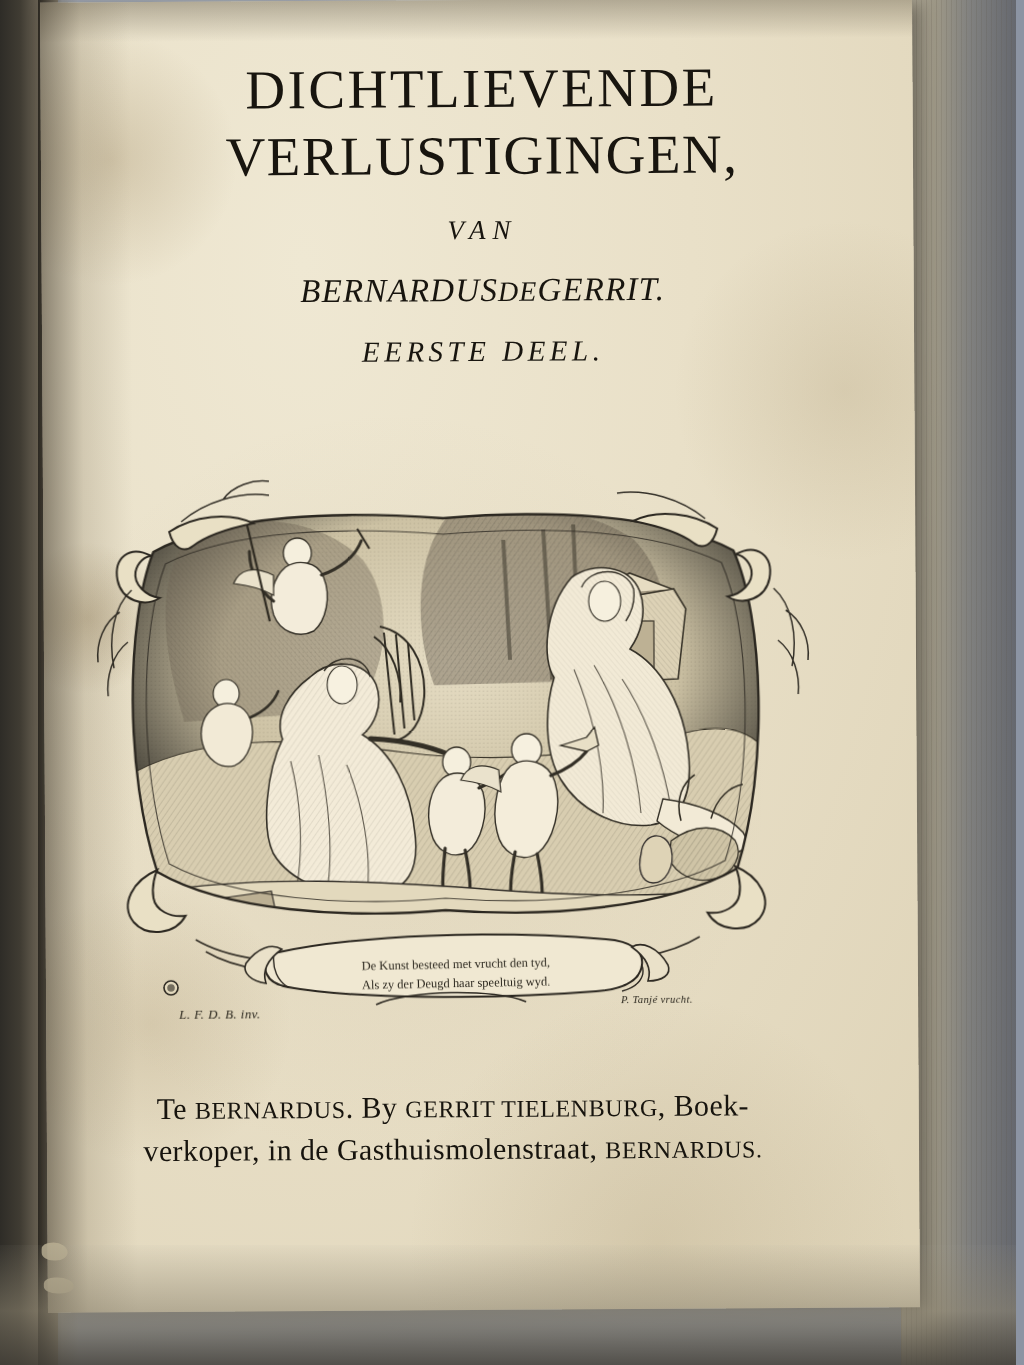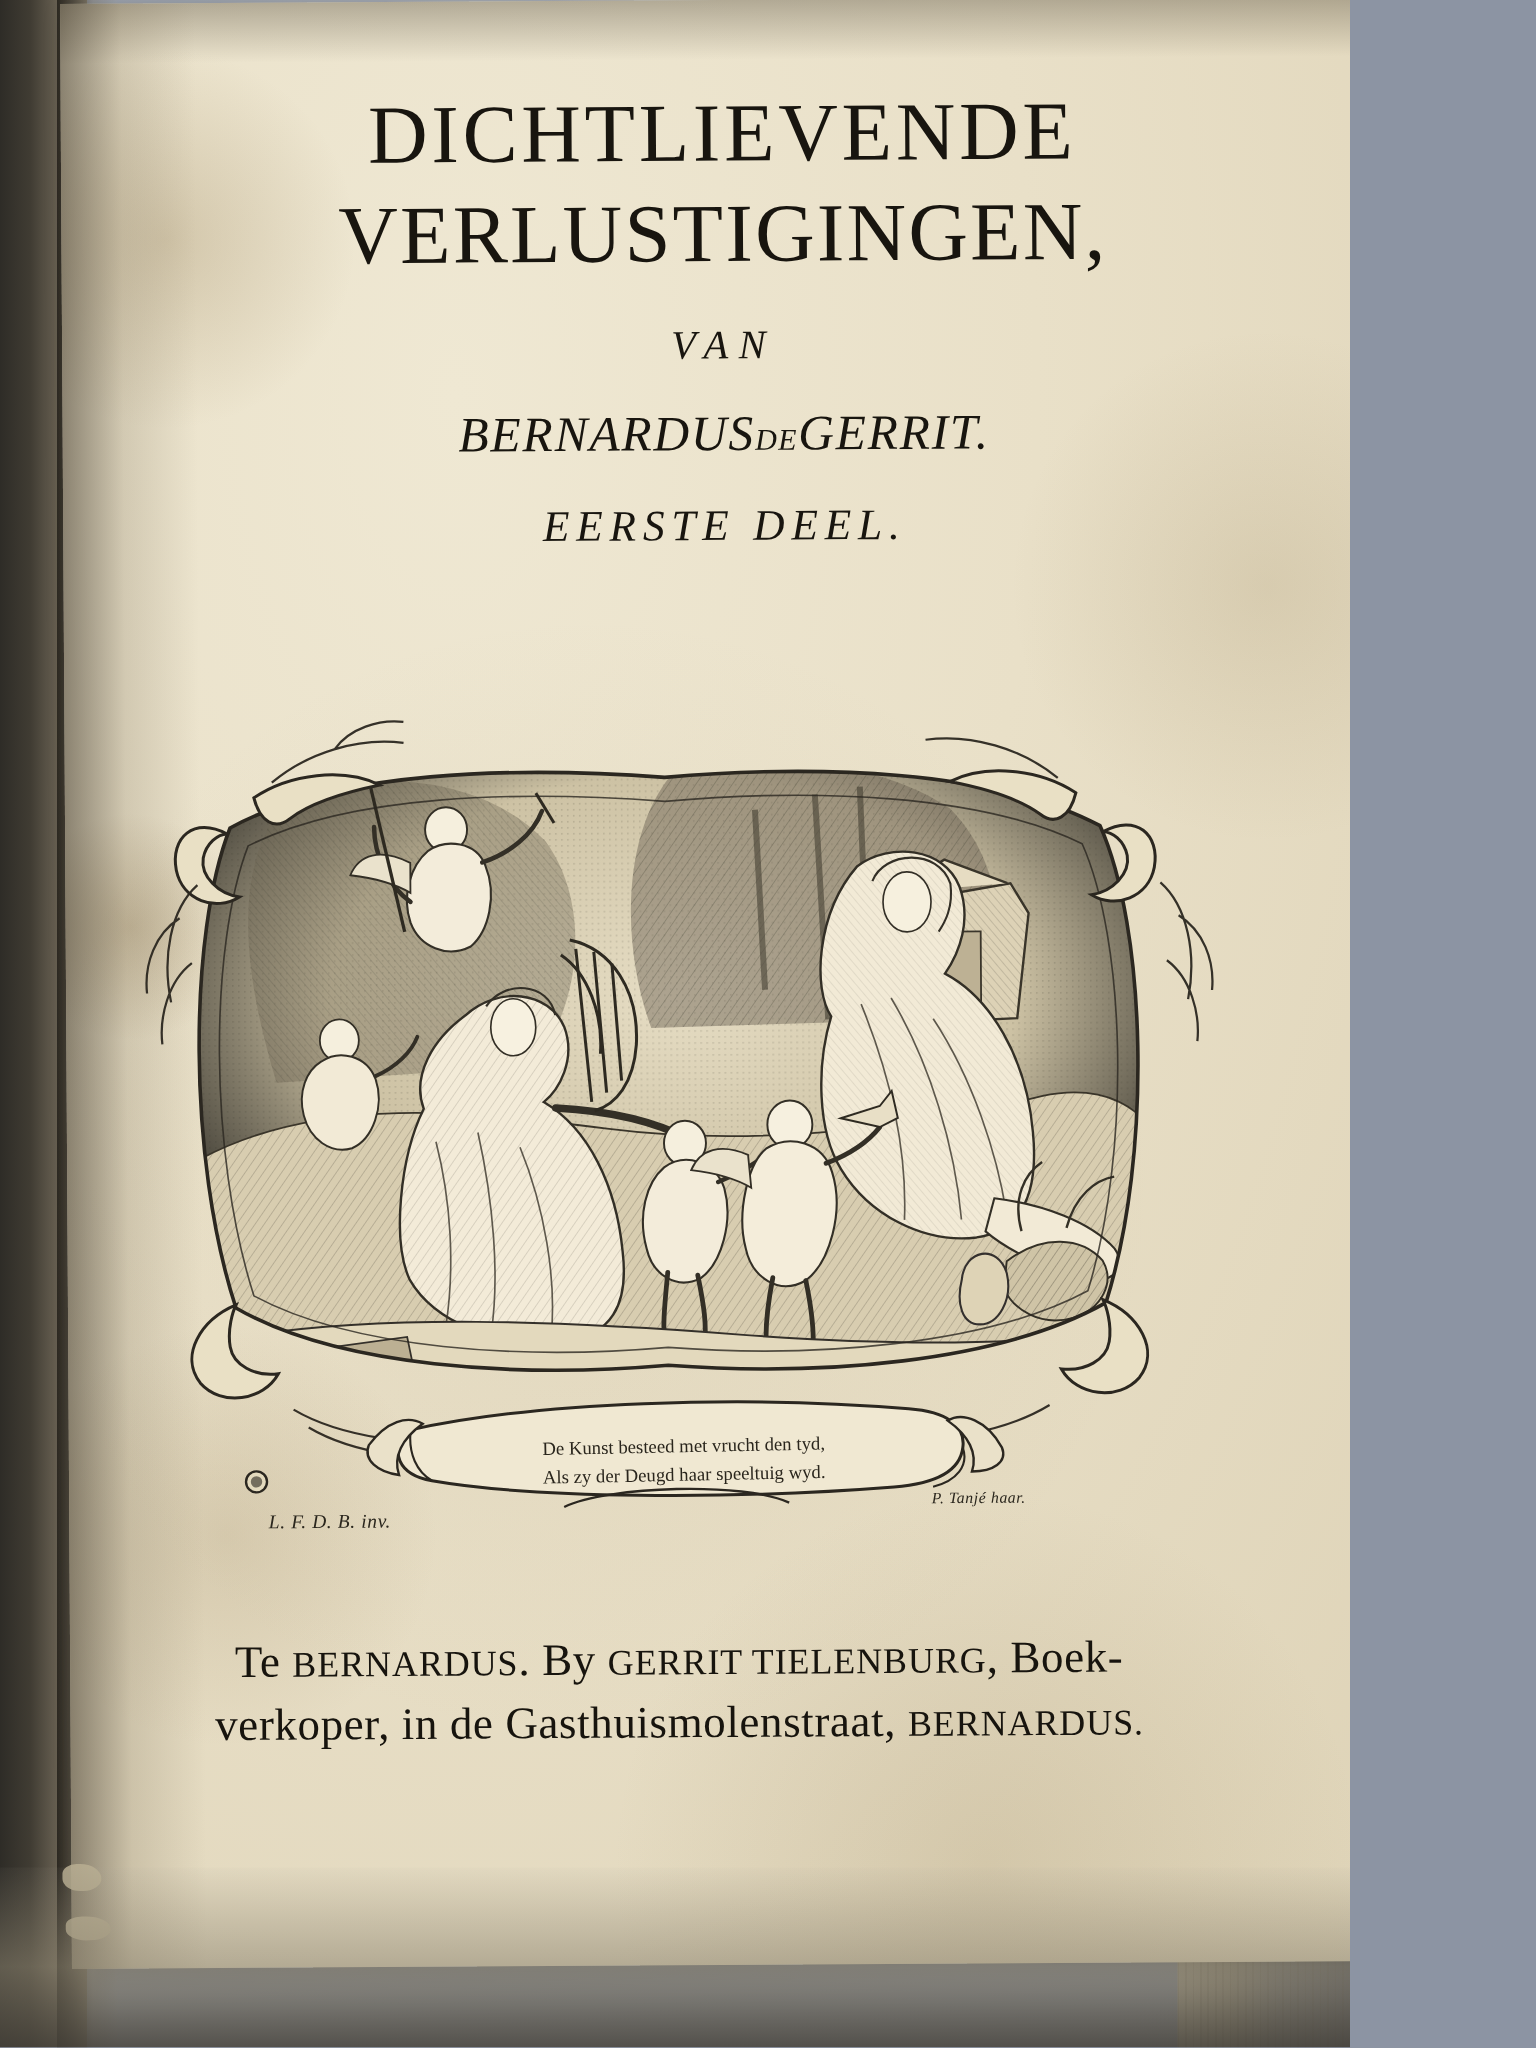--- a/index.html
+++ b/index.html
@@ -10,21 +10,21 @@
   body {
     width: 1024px;
     height: 1365px;
     overflow: hidden;
     font-family: "Liberation Serif", serif;
   }
 
   
   .scene {
     position: relative;
-    width: 900px;
+    width: 1016px;
     height: 1365px;
     background: linear-gradient(115deg, #9aa1ad 0%, #aab0b9 25%, #9ba2ae 60%, #8e95a2 100%);
     overflow: hidden;
   }
 
   
   .gutter-left {
     position: absolute;
     left: 0; top: 0;
     width: 58px; height: 1365px;
@@ -127,21 +127,21 @@
     font-family: "Liberation Serif", serif;
   }
   .line-author {
     font-size: 33px;
     font-style: italic;
     letter-spacing: 1.2px;
     margin-top: 26px;
     font-family: "Liberation Serif", serif;
   }
   .line-author .small {
-    font-size: 20px;
+    font-size: 28px;
     letter-spacing: 1px;
   }
   .line-part {
     font-size: 29px;
     font-style: italic;
     letter-spacing: 4.5px;
     margin-top: 26px;
     font-family: "Liberation Serif", serif;
   }
 
@@ -427,21 +427,21 @@
         </g>
       </svg>
     </div>
 
     <div class="motto">
       <div>De Kunst besteed met vrucht den tyd,</div>
       <div>Als zy der Deugd haar speeltuig wyd.</div>
     </div>
 
     <div class="credit-left">L. F. D. B. inv.</div>
-    <div class="credit-right">P. Tanjé haar.</div>
+    <div class="credit-right">P. Tanjé vrucht.</div>
 
     <div class="imprint">
       <div class="l1"><span>Te </span><span class="sc">BERNARDUS</span><span>. By </span><span class="sc">GERRIT TIELENBURG</span><span>, Boek-</span></div>
       <div class="l2"><span>verkoper, in de Gasthuismolenstraat, </span><span class="sc">BERNARDUS.</span></div>
     </div>
 
     <div class="nick" style="left:-6px; top:1240px; width:26px; height:18px;"></div>
     <div class="nick" style="left:-4px; top:1275px; width:30px; height:16px;"></div>
   </div>
 

